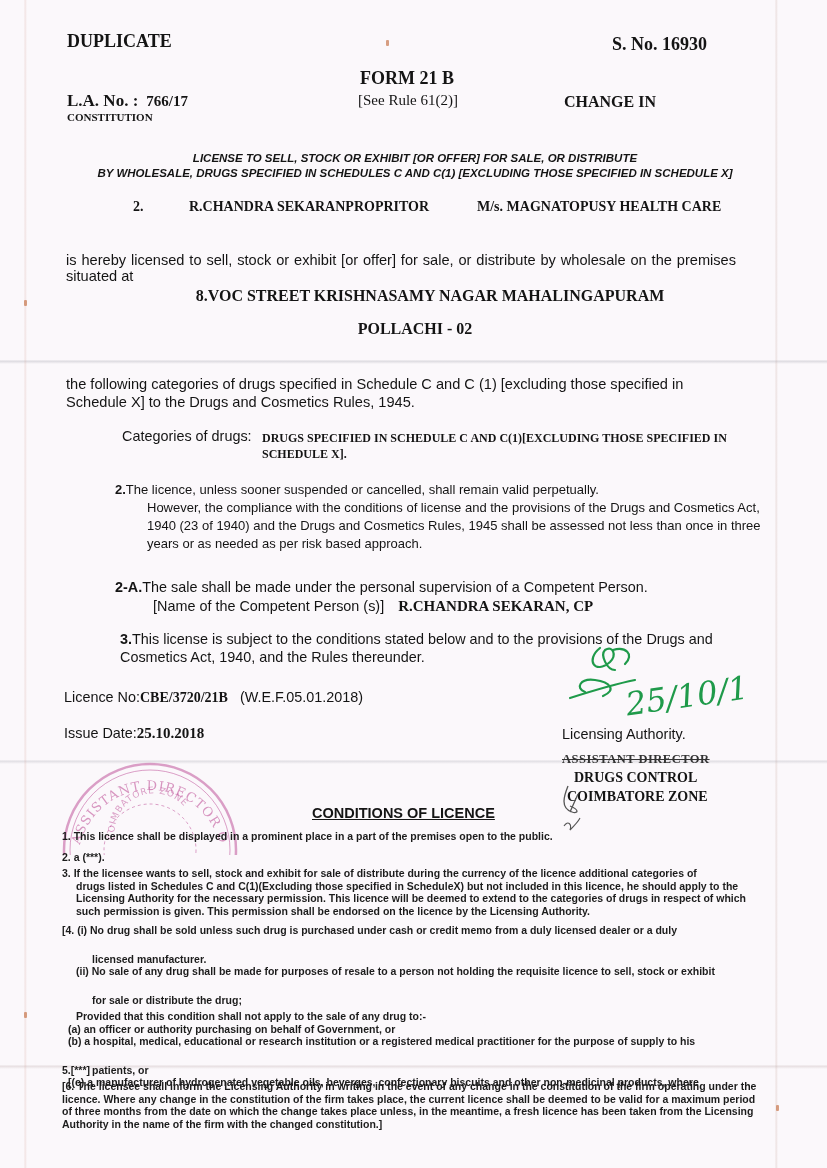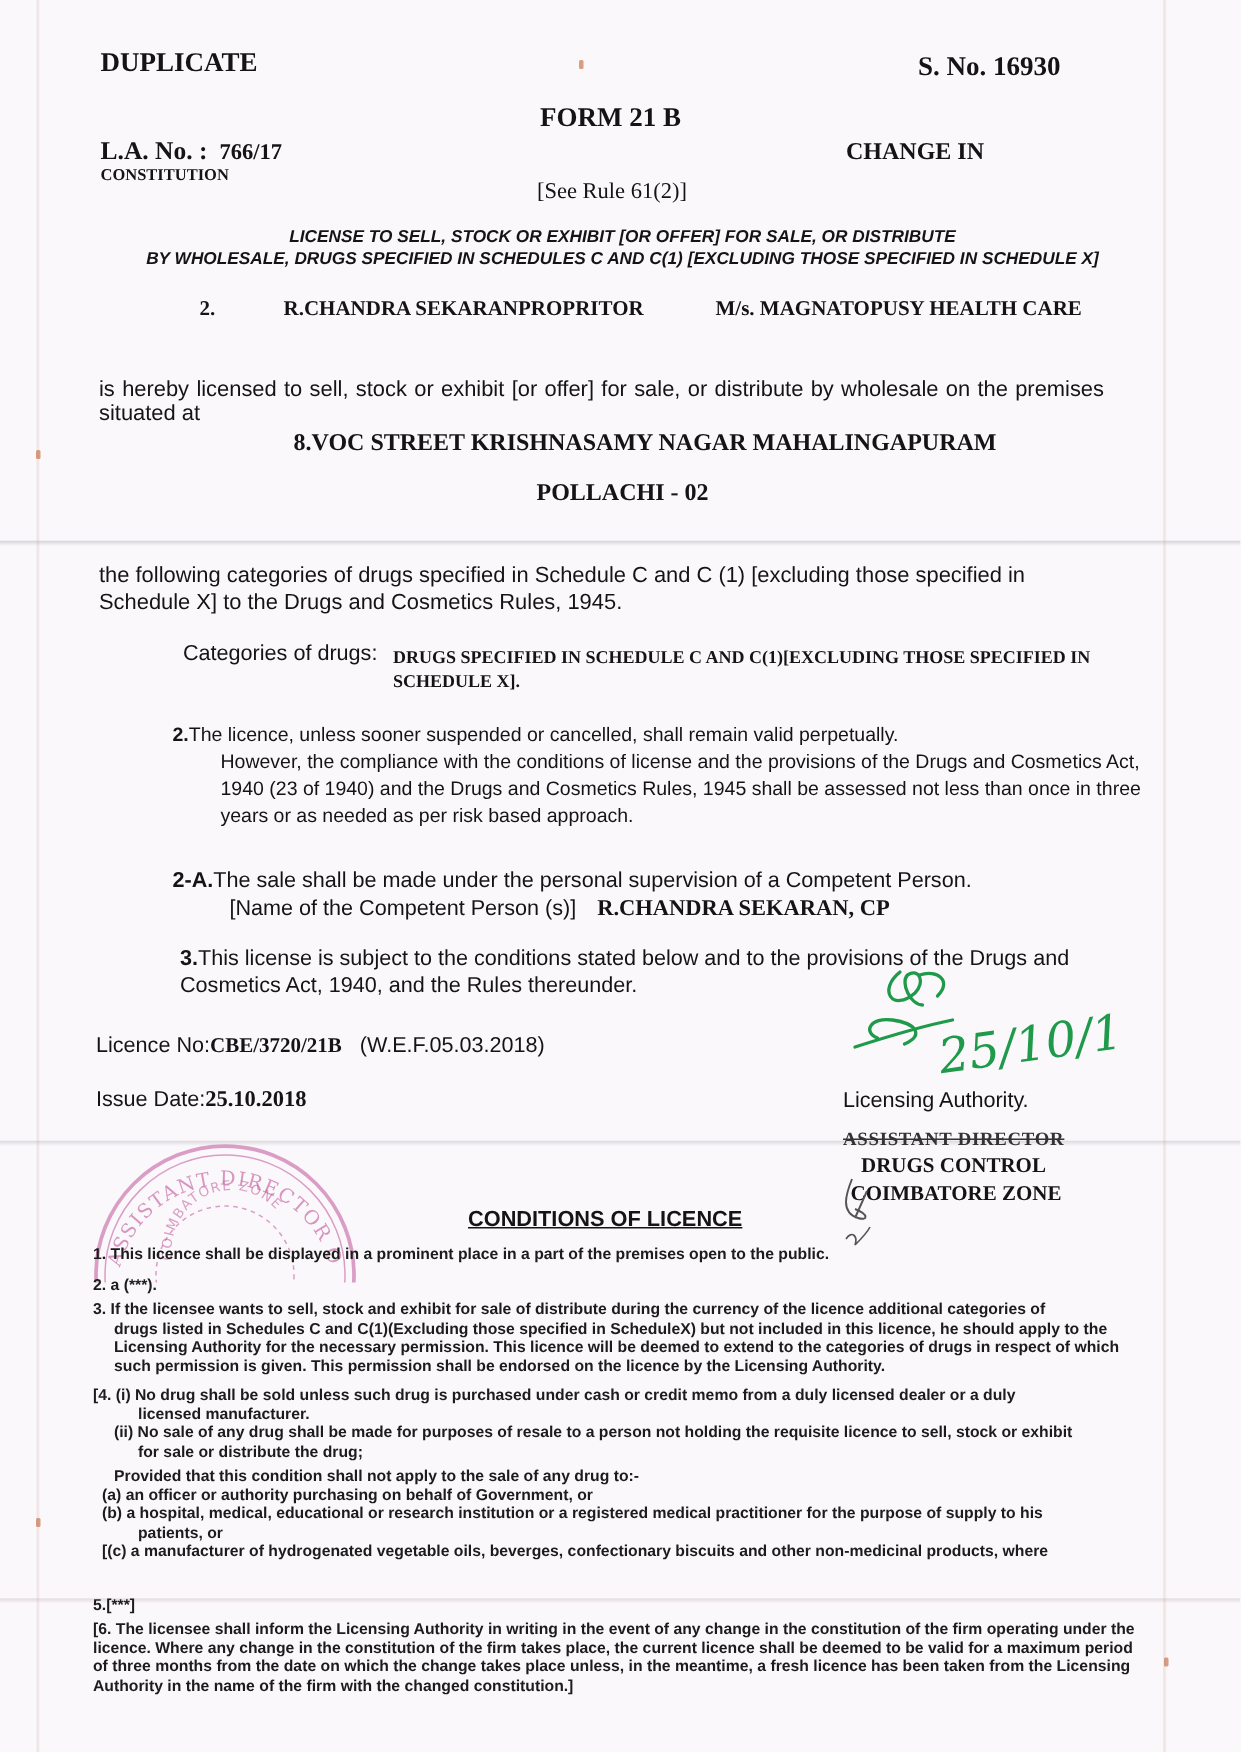--- a/index.html
+++ b/index.html
@@ -21,21 +21,21 @@
   }
   .abs { position: absolute; }
   .serif { font-family: "Liberation Serif", serif; }
   .bold { font-weight: bold; }
 
   .dup { left: 67px; top: 31px; font-size: 18px; }
   .sno { left: 612px; top: 34px; font-size: 18px; }
   .form { left: 360px; top: 68px; font-size: 18px; }
   .la { left: 67px; top: 91px; font-size: 17px; }
   .la .num { font-size: 15px; margin-left: 8px; text-align: center; }
-  .rule { left: 358px; top: 92px; font-size: 15px; font-weight: normal; margin-top: 28px; }
+  .rule { left: 358px; top: 92px; font-size: 15px; font-weight: normal; }
   .change { left: 564px; top: 93px; font-size: 16px; }
   .constitution { left: 67px; top: 111px; font-size: 11px; }
 
   .license-heading {
     left: 50px; top: 151px; width: 730px; text-align: center;
     font-size: 11.5px; font-style: italic; font-weight: bold; line-height: 15px;
   }
   .licensee-line { left: 133px; top: 199px; font-size: 14px; font-family: "Liberation Serif", serif; font-weight: bold; }
   .licensee-line span { display: inline-block; }
   .ln-num { width: 56px; }
@@ -71,21 +71,21 @@
 
   .sig { left: 555px; top: 640px; width: 190px; height: 80px; }
   .initial { left: 550px; top: 782px; width: 40px; height: 55px; }
 
   .stamp { left: 60px; top: 745px; width: 180px; height: 110px; }
 
   .cond-title { left: 312px; top: 805px; font-size: 14.5px; font-weight: bold; text-decoration: underline; }
 
   .cond { left: 62px; width: 695px; font-size: 10.5px; font-weight: bold; line-height: 12.5px; color: #1c1c1c; }
   .cond .hang { display: block; padding-left: 14px; }
-  .cond .hang2 { display: block; padding-left: 30px; }
+  .cond .hang2 { display: block; padding-left: 30px; margin-top: 16px; }
   .c-1 { top: 830px; }
   .c-2 { top: 851px; }
   .c-3 { top: 867px; }
   .c-4 { top: 924px; }
   .c-5 { top: 1064px; }
   .c-6 { top: 1080px; }
 
   .dot { position: absolute; width: 3px; height: 6px; background: #c8784f; opacity: 0.7; border-radius: 1px; }
 </style>
 </head>
@@ -130,21 +130,21 @@
 <div class="abs c2a">
   <span class="bold">2-A.</span><span>The sale shall be made under the personal supervision of a Competent Person.</span>
   <span class="sub"><span>[Name of the Competent Person (s)]</span><span class="cpname">R.CHANDRA SEKARAN, CP</span></span>
 </div>
 
 <div class="abs c3">
   <span class="bold">3.</span><span>This license is subject to the conditions stated below and to the provisions of the Drugs and Cosmetics Act, 1940, and the Rules thereunder.</span>
 </div>
 
 <div class="abs lic">
-  <span>Licence No:</span><span class="mono">CBE/3720/21B</span>&nbsp;&nbsp;&nbsp;<span>(W.E.F.05.03.2018)</span>
+  <span>Licence No:</span><span class="mono">CBE/3720/21B</span>&nbsp;&nbsp;&nbsp;<span>(W.E.F.05.01.2018)</span>
 </div>
 <div class="abs issue">
   <span>Issue Date:</span><span class="bd">25.10.2018</span>
 </div>
 
 <svg class="abs sig" viewBox="0 0 190 80">
   <g fill="none" stroke="#1f9a4a" stroke-width="2.2" stroke-linecap="round">
     <path d="M45 8 C30 20, 40 35, 55 22 C62 15, 58 5, 50 10 C45 15, 52 30, 60 30"></path>
     <path d="M58 10 C70 6, 80 14, 70 24"></path>
     <path d="M30 52 C20 48, 25 38, 40 40 C55 42, 62 50, 48 56"></path>

